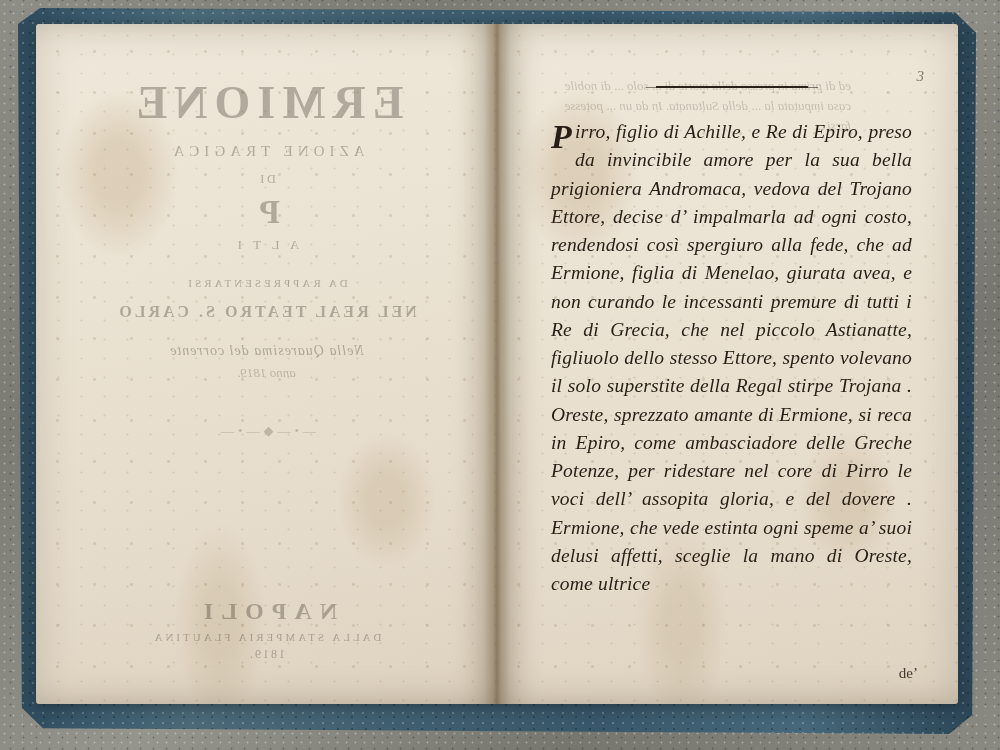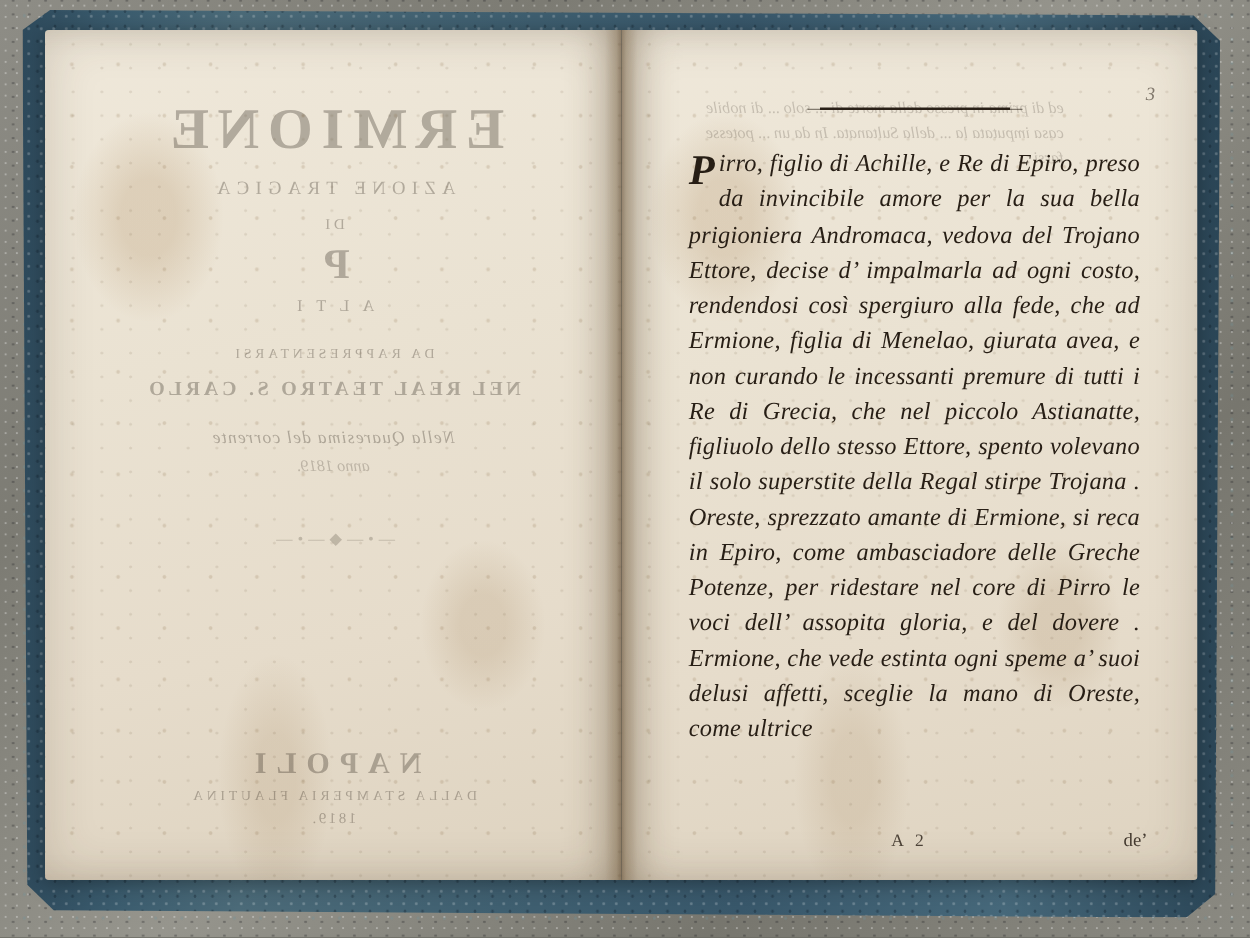--- a/index.html
+++ b/index.html
@@ -361,21 +361,20 @@
           <div class="bleed">ed di prima in presso della morte di ... solo ... di nobile casa imputata la ... della Sultanata. In da un ... potesse farsi ...</div>
 
           <div class="page-num">3</div>
 
           <div class="rule"></div>
 
           <div class="body">
             <span class="dropcap">P</span><span>irro, figlio di Achille, e Re di Epiro, preso da invincibile amore per la sua bella prigioniera Andromaca, vedova del Trojano Ettore, decise d’ impalmarla ad ogni costo, rendendosi così spergiuro alla fede, che ad Ermione, figlia di Menelao, giurata avea, e non curando le incessanti premure di tutti i Re di Grecia, che nel piccolo Astianatte, figliuolo dello stesso Ettore, spento volevano il solo superstite della Regal stirpe Trojana . Oreste, sprezzato amante di Ermione, si reca in Epiro, come ambasciadore delle Greche Potenze, per ridestare nel core di Pirro le voci dell’ assopita gloria, e del dovere . Ermione, che vede estinta ogni speme a’ suoi delusi affetti, sceglie la mano di Oreste, come ultrice</span>
           </div>
 
-          <div class="sig">A 2</div>
           <div class="catchword">de’</div>
         </div>
         <div class="edge-shadow"></div>
       </div>
 
       <div class="gutter"></div>
     </div>
   </div>
 
 </div>

